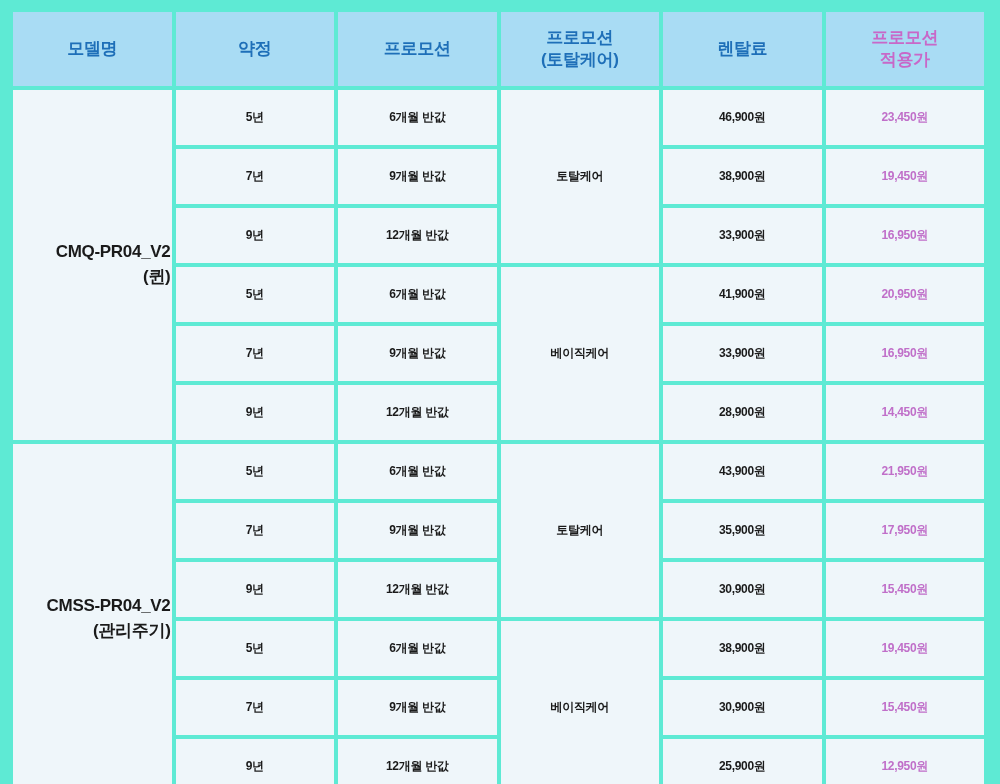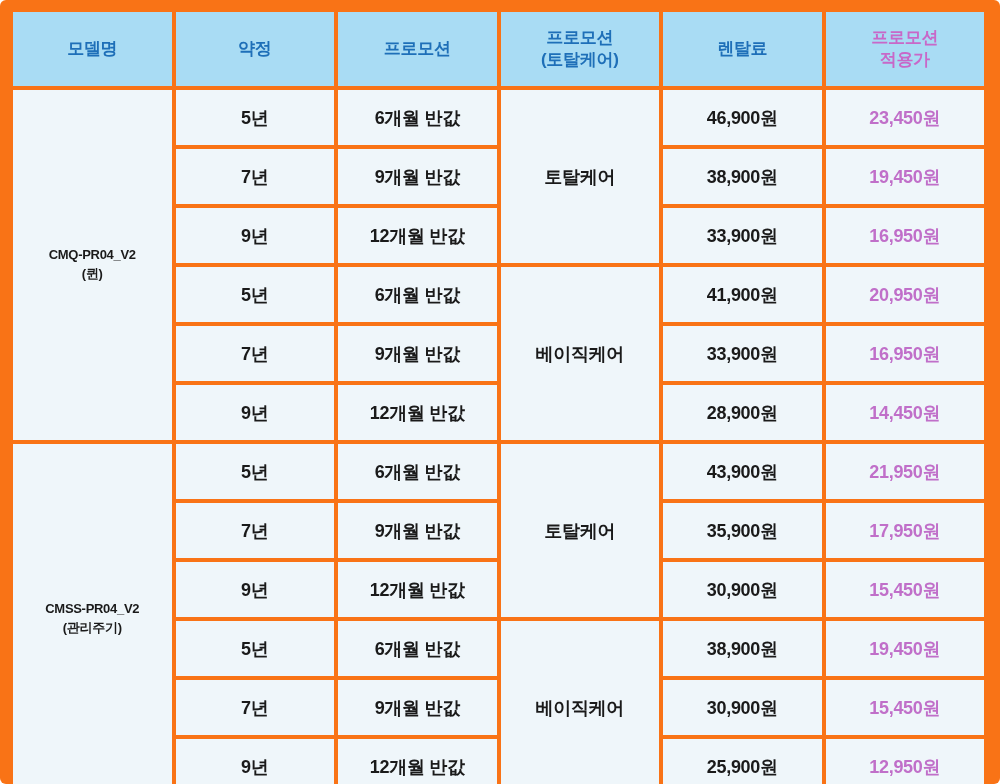--- a/index.html
+++ b/index.html
@@ -6,23 +6,22 @@
     margin: 0;
     padding: 0;
     background: #FFFFFF;
     font-family: "Liberation Sans", sans-serif;
   }
   .page {
     width: 1000px;
     height: 784px;
     box-sizing: border-box;
     padding: 8px 8px 0 9px;
-    background: #f97316;
+    background: #5eead4;
     overflow: hidden;
-    border-radius: 6px;
   }
   table.price-table {
     width: 979px;
     border-collapse: separate;
     border-spacing: 4px;
     table-layout: fixed;
   }
   table.price-table th {
     background: #A9DCF4;
     color: #1E6FB8;
@@ -33,30 +32,31 @@
     vertical-align: middle;
     line-height: 1.3;
     letter-spacing: -0.3px;
   }
   table.price-table th.hl {
     color: #C868C8;
   }
   table.price-table td {
     background: #EFF6FA;
     color: #1A1A1A;
-    font-size: 18px;
+    font-size: 12px;
     font-weight: 700;
     height: 53px;
     text-align: center;
     vertical-align: middle;
     letter-spacing: -0.3px;
   }
   table.price-table td.model {
-    font-size: 13px;
+    font-size: 17px;
     line-height: 1.45;
+    text-align: right;
   }
   table.price-table td.price {
     color: #C06FC9;
   }
 </style>
 </head>
 <body>
 
 <div class="page">
   <table class="price-table">

